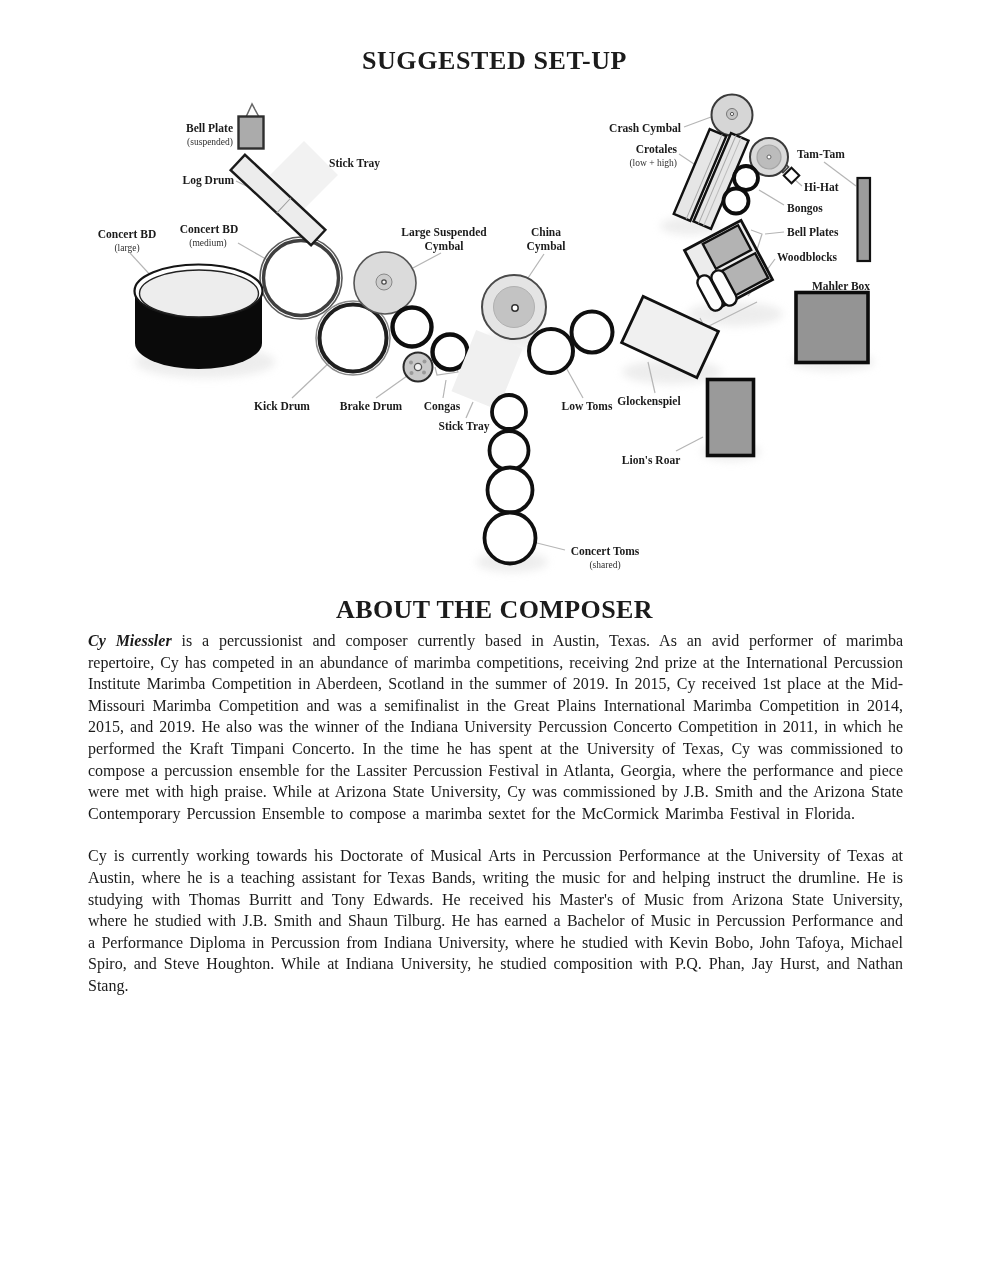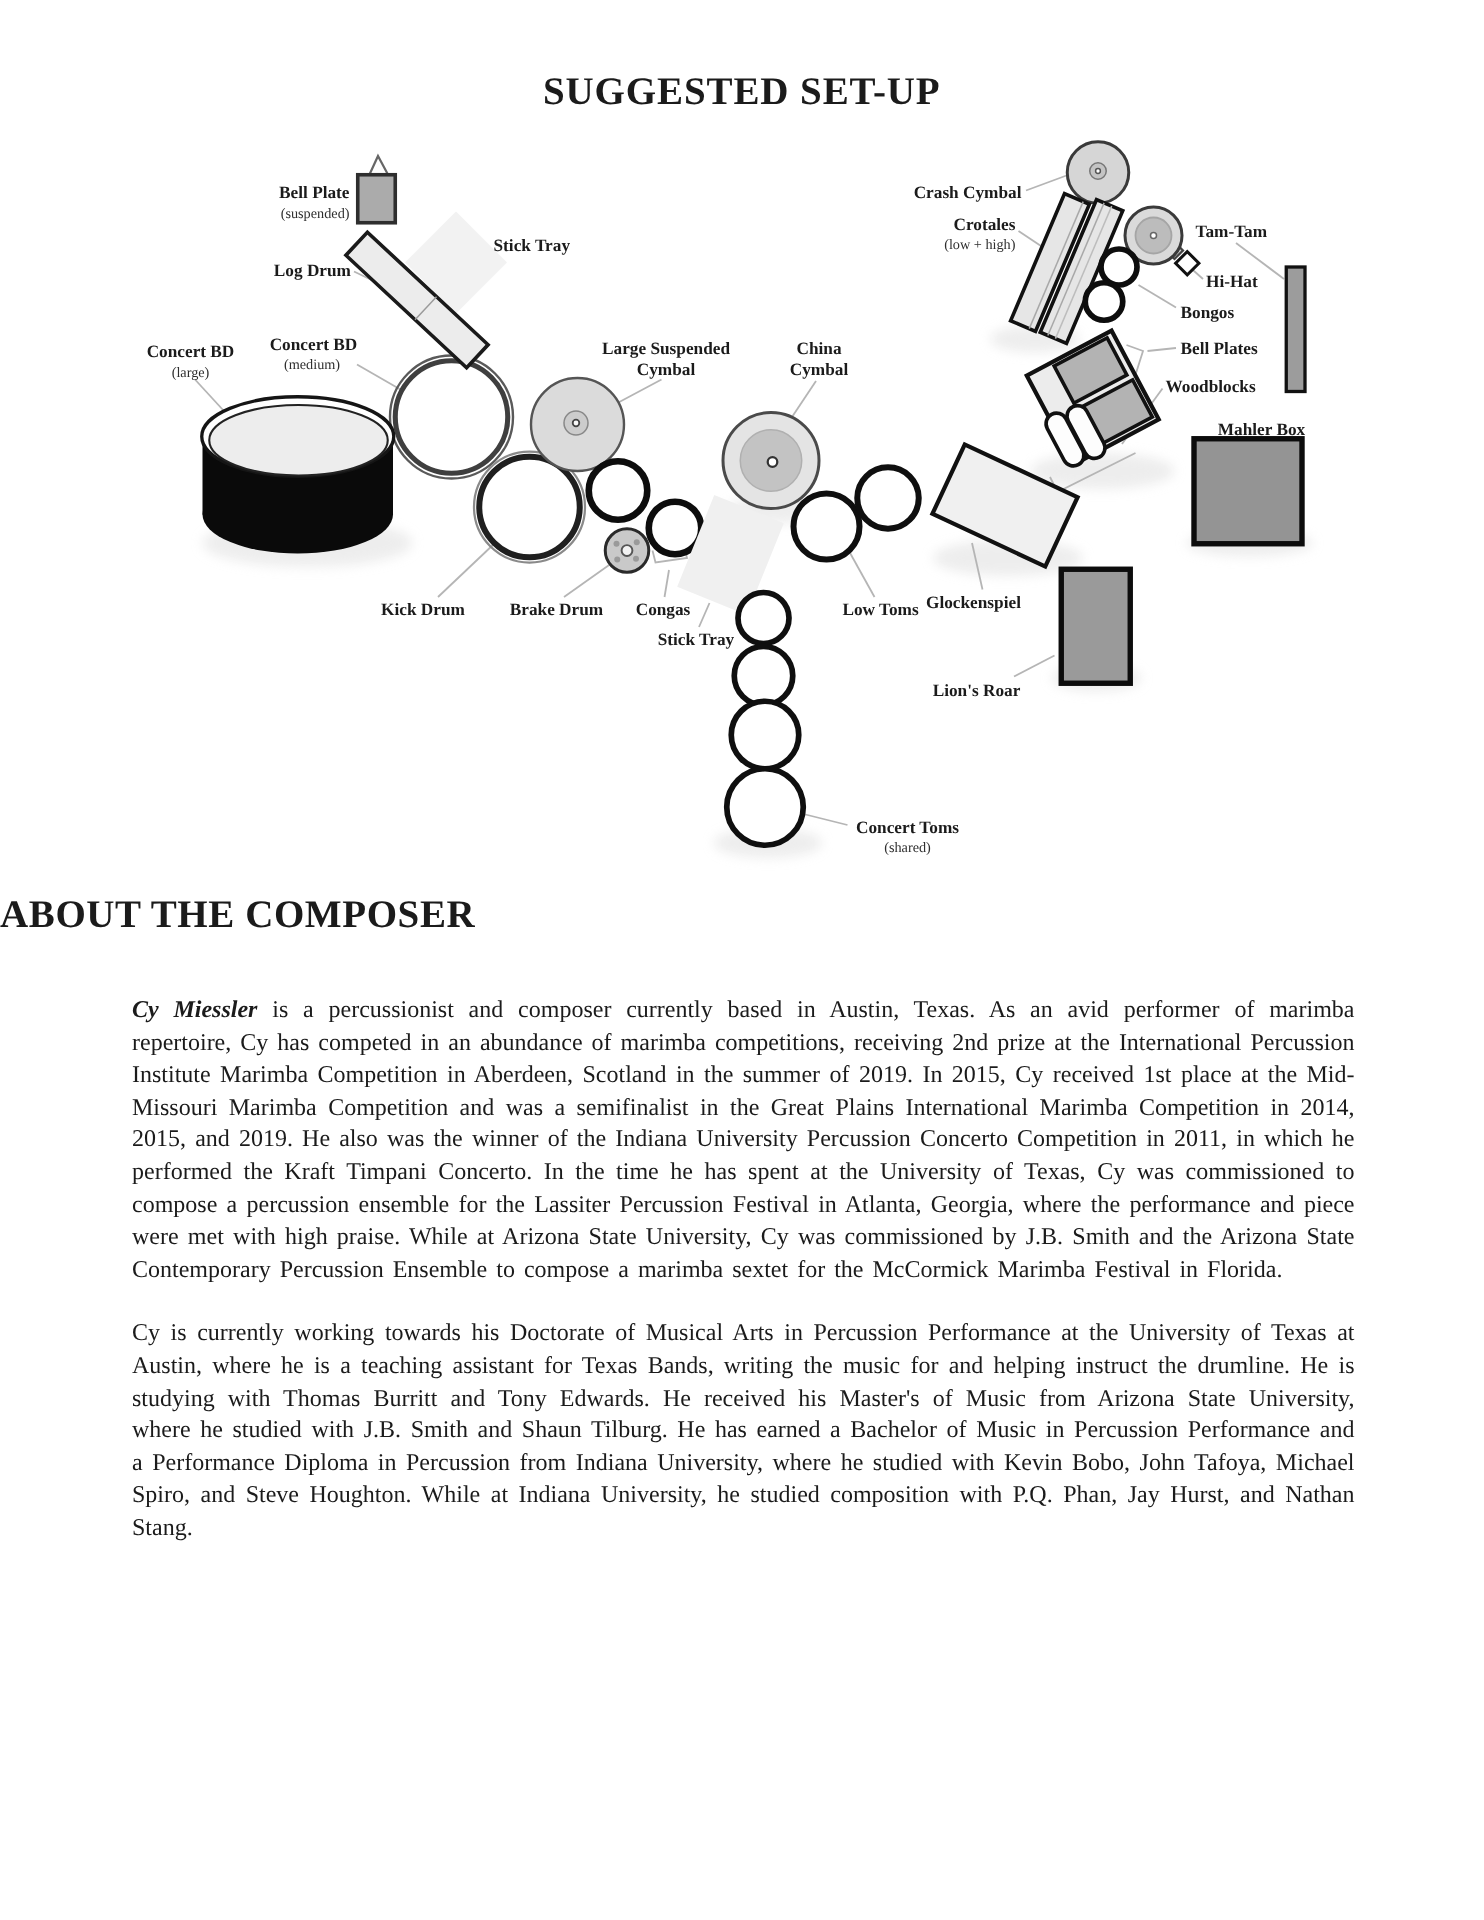--- a/index.html
+++ b/index.html
@@ -1,22 +1,22 @@
 <!DOCTYPE html>
 <html><head>
 <meta charset="utf-8">
 <style>
   html,body{margin:0;padding:0;background:#ffffff;}
   .page{position:relative;width:989px;height:1280px;background:#ffffff;overflow:hidden;
         font-family:"Liberation Serif",serif;color:#1b1b1b;padding-left:34px;}
   .main-title{position:absolute;top:46px;left:0;width:989px;text-align:center;
               font-size:26px;font-weight:700;letter-spacing:.6px;}
-  .about-title{position:absolute;top:595px;left:0;width:989px;
+  .about-title{position:absolute;top:595px;left:0;width:989px;text-align:center;
                font-size:26px;font-weight:700;letter-spacing:.4px;}
-  .about-text{position:absolute;top:663px;left:88px;width:815px;
+  .about-text{position:absolute;top:630px;left:88px;width:815px;
               font-size:16px;line-height:21.6px;text-align:justify;word-spacing:2px;}
   .about-text p{margin:0 0 21px 0;}
   .lead-name{font-weight:700;font-style:italic;}
   svg{position:absolute;top:0;left:0;}
   svg text{font-family:"Liberation Serif",serif;}
   .lbl{font-size:11.5px;font-weight:700;fill:#1b1b1b;}
   .sub{font-size:9.5px;font-weight:400;fill:#2e2e2e;}
   .leader{stroke:#b5b5b5;stroke-width:1.2;fill:none;}
   .shadow{fill:#dcdcdc;opacity:.5;}
 </style>

